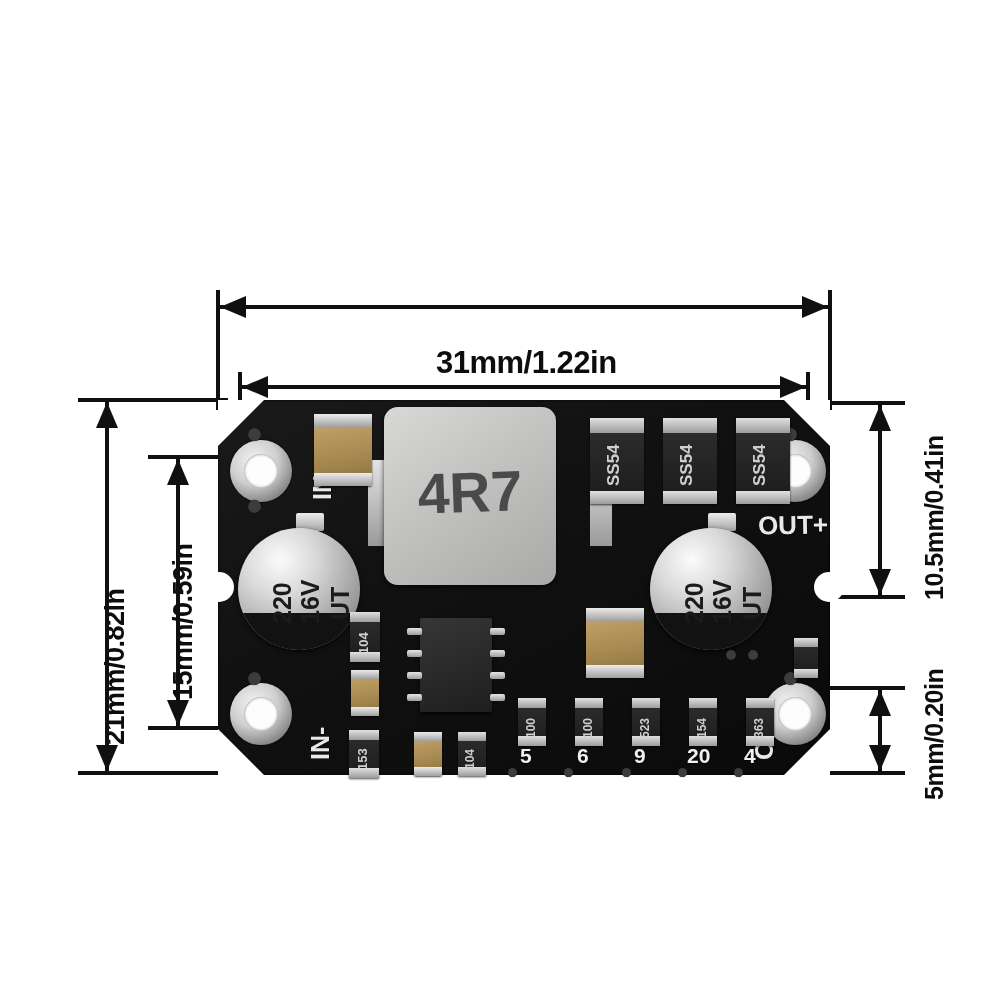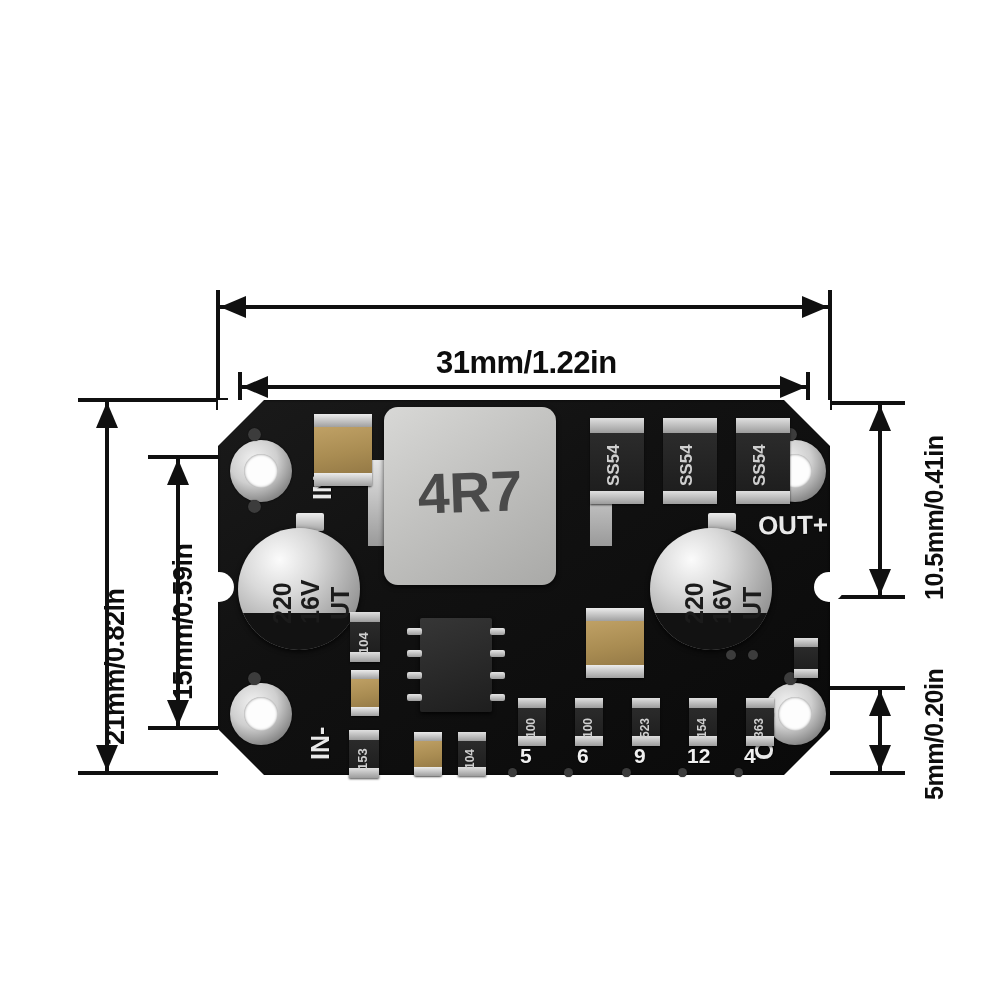--- a/index.html
+++ b/index.html
@@ -281,21 +281,21 @@
     </div>
     <div class="smd" style="left:528px;top:298px;width:28px;height:48px;">
       <div class="cap-end" style="left:0;top:0;width:100%;height:20%;"></div>
       <div class="cap-end" style="left:0;bottom:0;top:auto;width:100%;height:20%;"></div>
       <div class="lbl rot" style="left:6px;top:40px;font-size:12px;width:44px;text-align:left;">363</div>
     </div>
 
     <div class="vsel-num" style="left:302px;top:344px;font-size:21px;">5</div>
     <div class="vsel-num" style="left:359px;top:344px;font-size:21px;">6</div>
     <div class="vsel-num" style="left:416px;top:344px;font-size:21px;">9</div>
-    <div class="vsel-num" style="left:469px;top:344px;font-size:21px;">12</div>
+    <div class="vsel-num" style="left:469px;top:344px;font-size:21px;">20</div>
     <div class="vsel-num" style="left:526px;top:344px;font-size:21px;">4</div>
 
     <div class="via" style="left:290px;top:368px;width:9px;height:9px;"></div>
     <div class="via" style="left:346px;top:368px;width:9px;height:9px;"></div>
     <div class="via" style="left:404px;top:368px;width:9px;height:9px;"></div>
     <div class="via" style="left:460px;top:368px;width:9px;height:9px;"></div>
     <div class="via" style="left:516px;top:368px;width:9px;height:9px;"></div>
     <div class="via" style="left:508px;top:250px;width:10px;height:10px;"></div>
     <div class="via" style="left:530px;top:250px;width:10px;height:10px;"></div>
 

